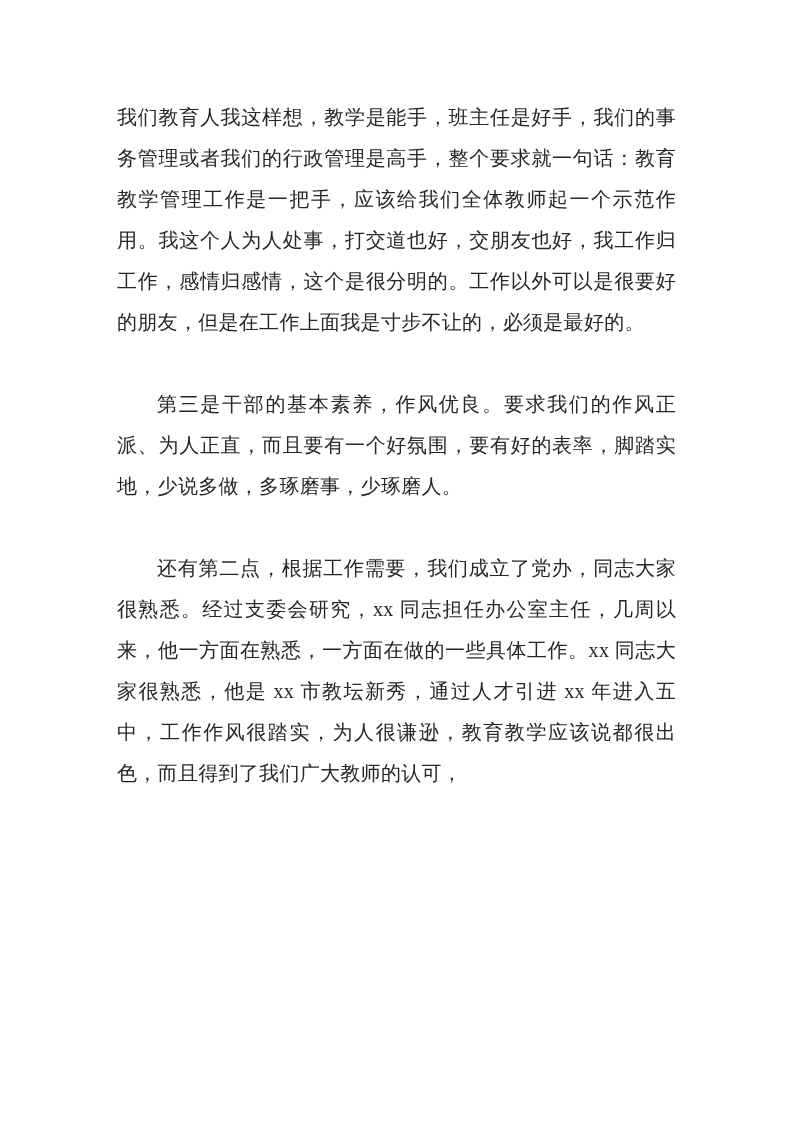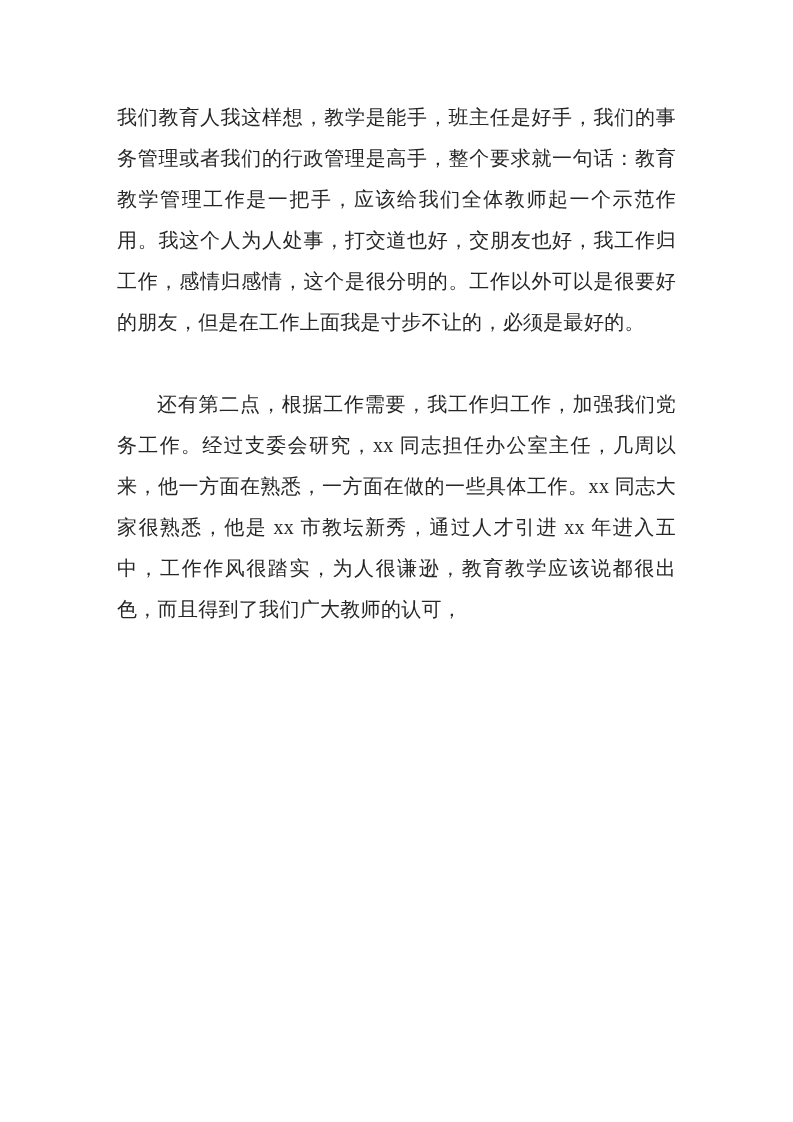--- a/index.html
+++ b/index.html
@@ -36,14 +36,15 @@
   }
   .para:last-child {
     margin-bottom: 0;
   }
 </style>
 </head>
 <body>
 
 <div class="page">
   <p class="para no-indent">我们教育人我这样想，教学是能手，班主任是好手，我们的事务管理或者我们的行政管理是高手，整个要求就一句话：教育教学管理工作是一把手，应该给我们全体教师起一个示范作用。我这个人为人处事，打交道也好，交朋友也好，我工作归工作，感情归感情，这个是很分明的。工作以外可以是很要好的朋友，但是在工作上面我是寸步不让的，必须是最好的。</p>
-  <p class="para">还有第二点，根据工作需要，我工作归工作，加强我们党务工作。经过支委会研究，xx 同志担任办公室主任，几周以来，他一方面在熟悉，一方面在做的一些具体工作。xx 同志大家很熟悉，他是 xx 市教坛新秀，通过人才引进 xx 年进入五中，工作作风很踏实，为人很谦逊，教育教学应该说都很出色，而且得到了我们广大教师的认可，</p>
+  <p class="para">第三是干部的基本素养，作风优良。要求我们的作风正派、为人正直，而且要有一个好氛围，要有好的表率，脚踏实地，少说多做，多琢磨事，少琢磨人。</p>
+  <p class="para">还有第二点，根据工作需要，我们成立了党办，同志大家很熟悉。经过支委会研究，xx 同志担任办公室主任，几周以来，他一方面在熟悉，一方面在做的一些具体工作。xx 同志大家很熟悉，他是 xx 市教坛新秀，通过人才引进 xx 年进入五中，工作作风很踏实，为人很谦逊，教育教学应该说都很出色，而且得到了我们广大教师的认可，</p>
 </div>
 
 </body></html>

